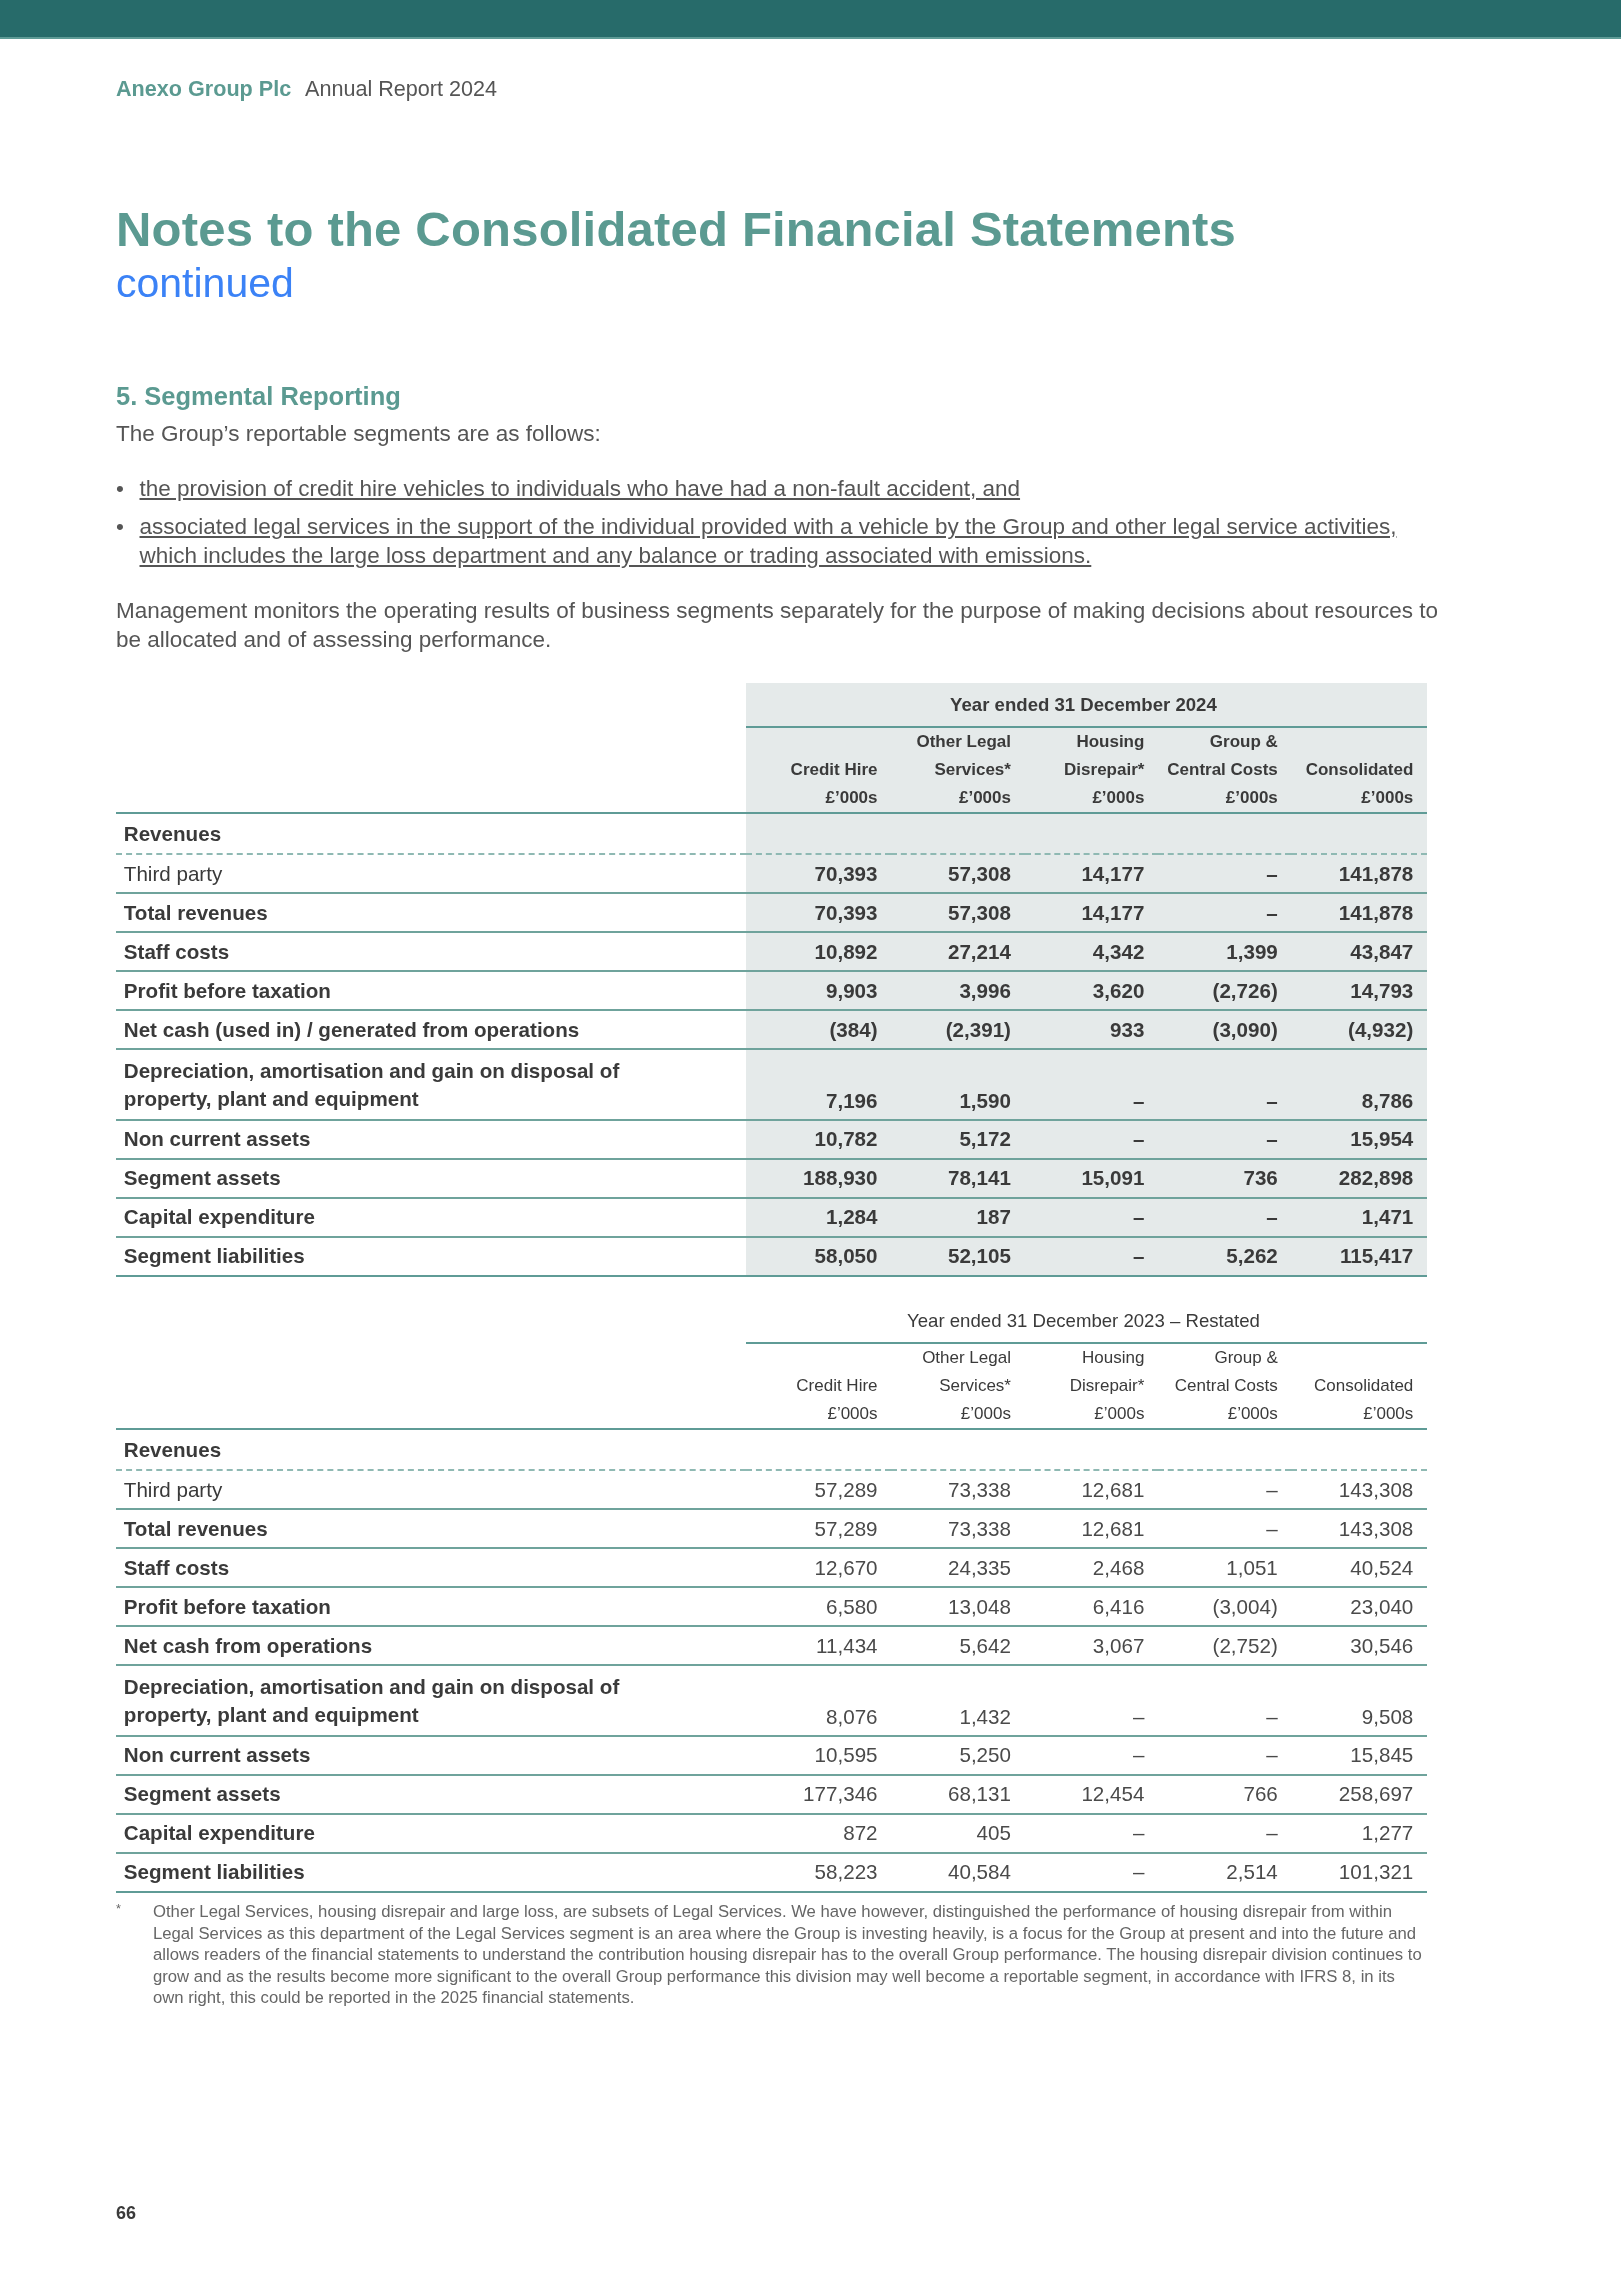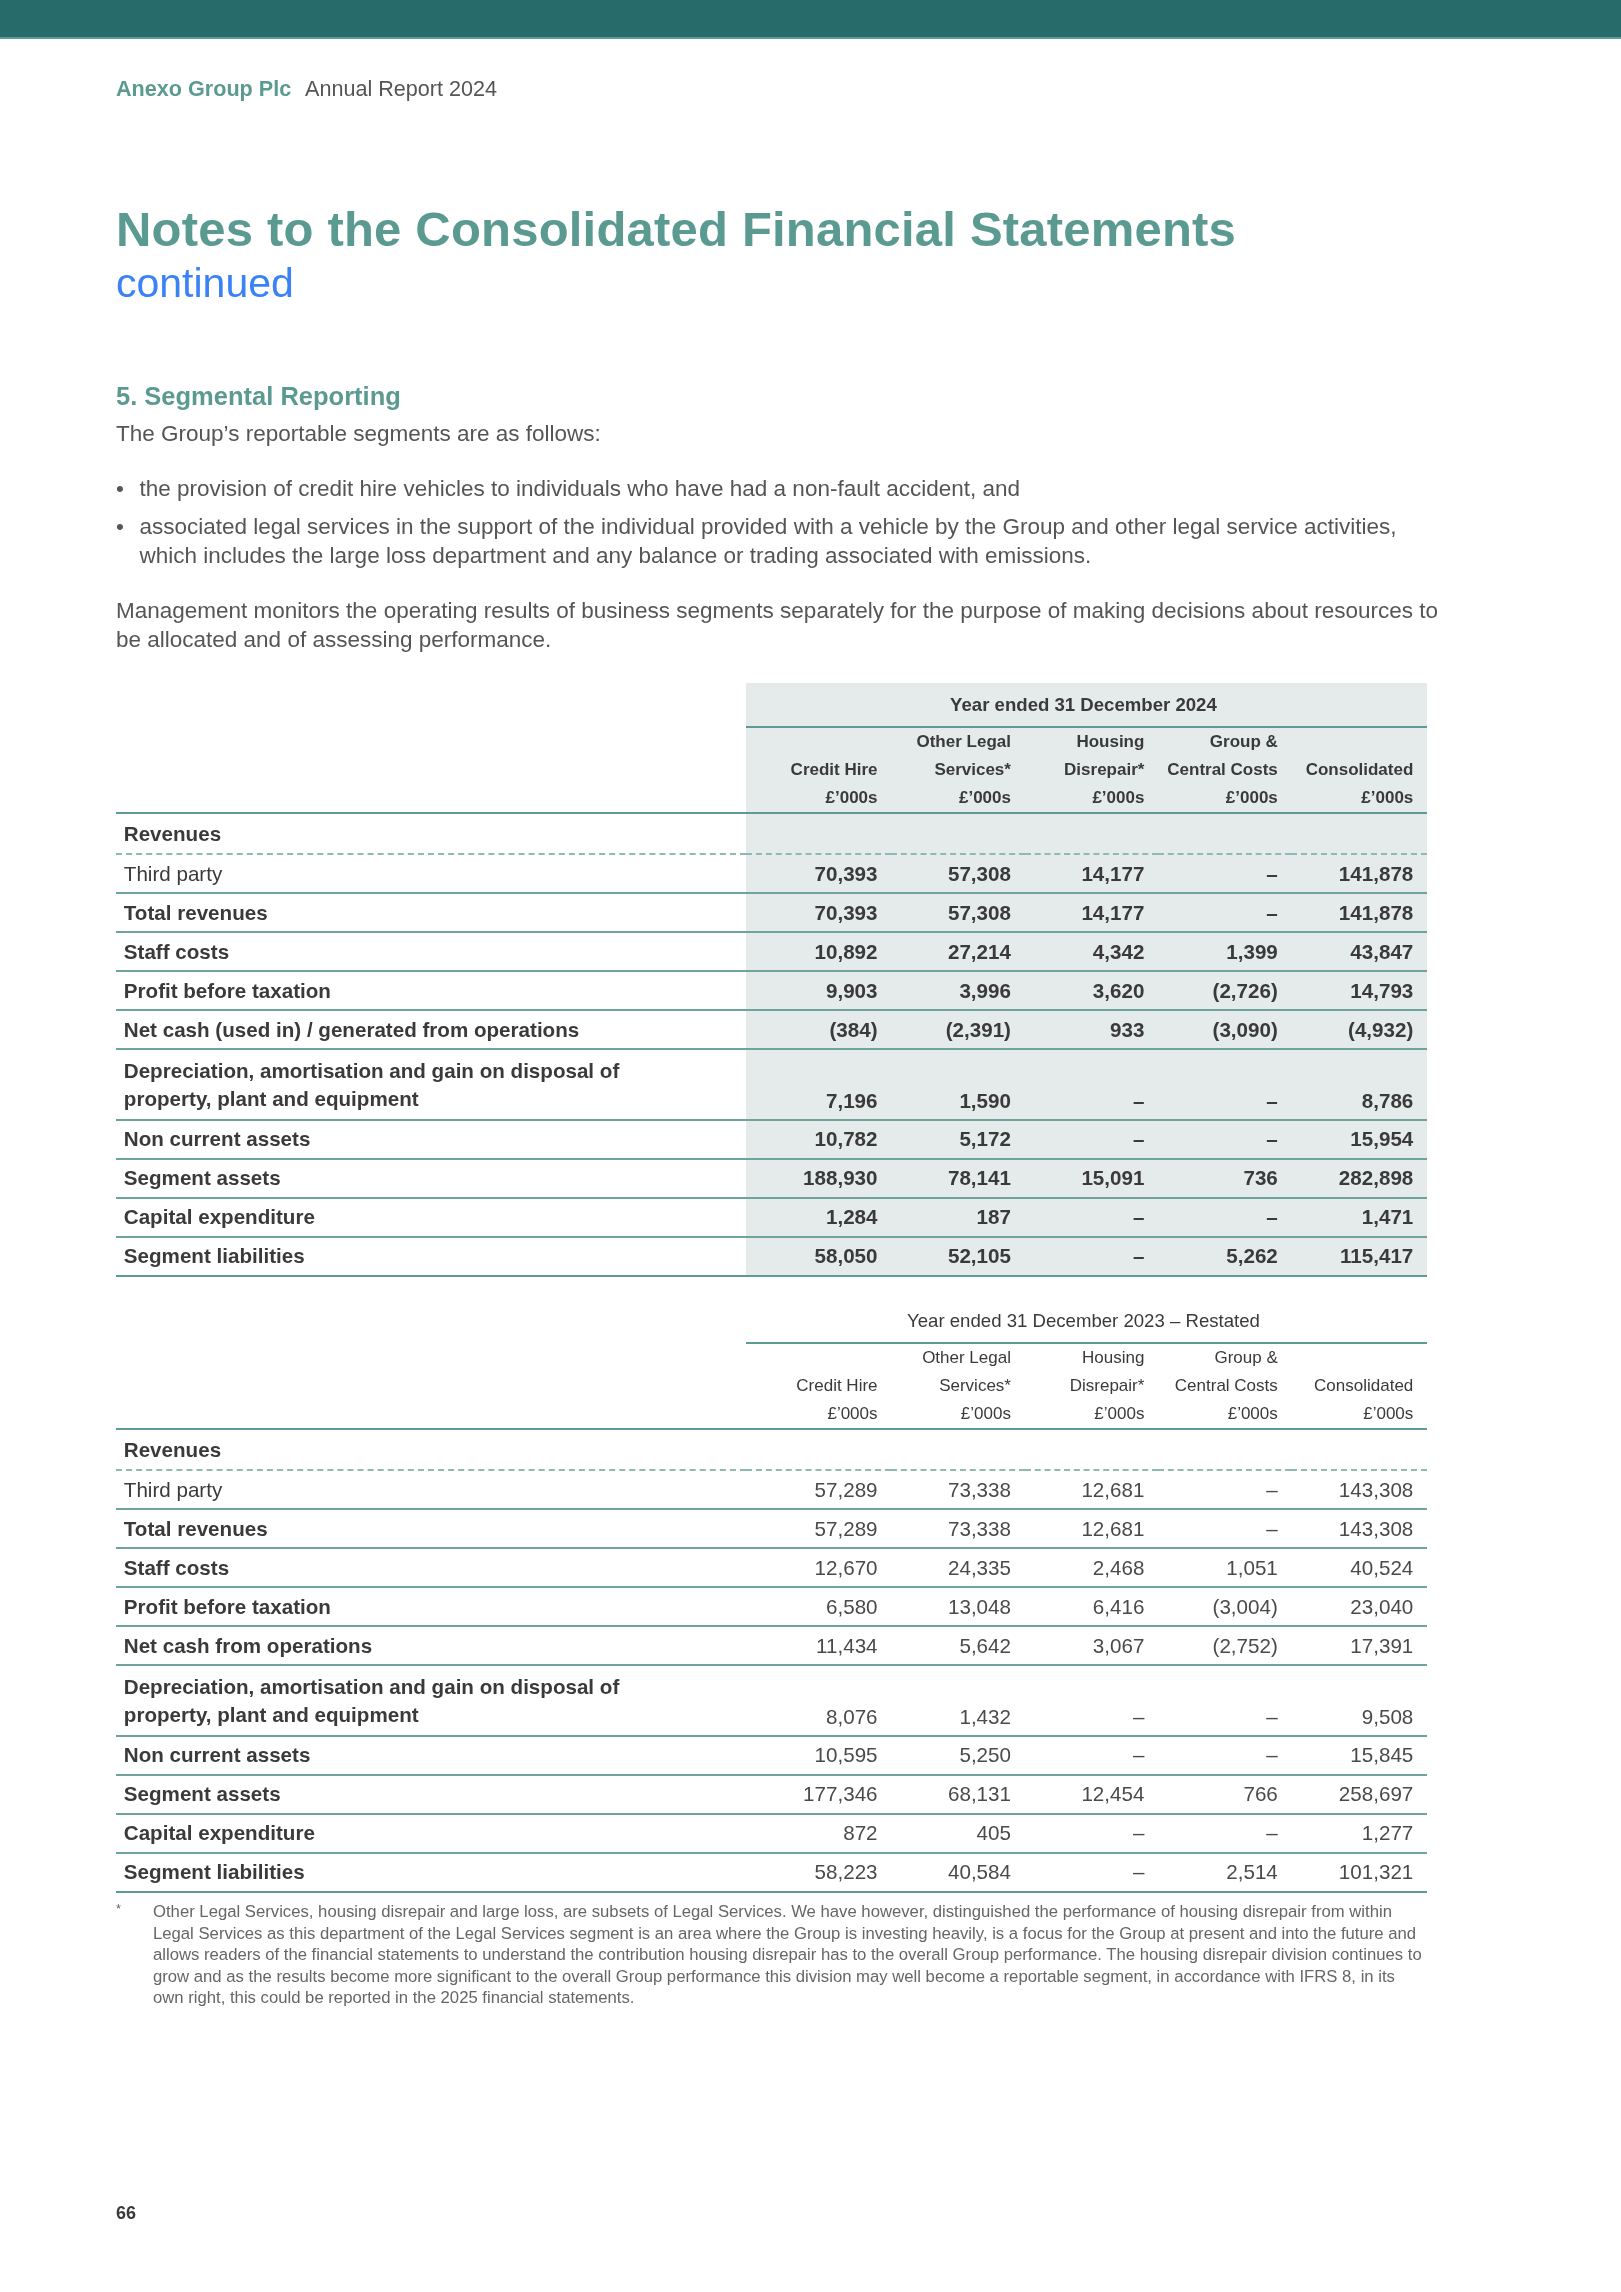--- a/index.html
+++ b/index.html
@@ -5,21 +5,21 @@
   html, body { margin:0; padding:0; background:#ffffff; }
   body { width:1621px; height:2293px; position:relative; font-family:"Liberation Sans", sans-serif; color:#3a3a3a; overflow:hidden; }
   .topbar { position:absolute; left:0; top:0; width:1621px; height:37px; background:#276b6a; border-bottom:2px solid #5f9b96; }
   .running-head { position:absolute; left:116px; top:76px; font-size:21.6px; }
   .running-head .brand { color:#5b9a91; font-weight:bold; }
   .running-head .report { color:#555; margin-left:7.8px; }
   .title { position:absolute; left:116px; top:201px; font-size:49px; font-weight:bold; color:#5b9a91; letter-spacing:0.2px;text-align:center; }
   .subtitle { position:absolute; left:116px; top:260px; font-size:41px; color:#3b82f6; }
   .section-heading { position:absolute; left:116px; top:382px; font-size:25.5px; font-weight:bold; color:#5b9a91; }
   .intro { position:absolute; left:116px; top:421px; font-size:22.5px; color:#555; }
-  .bullets { position:absolute; left:116px; top:474px; width:1333px; margin:0; padding:0; list-style:none; font-size:22.5px; color:#555; line-height:29px; }
+  .bullets { position:absolute; left:116px; top:474px; width:1333px; margin:0; padding:0; list-style:none; font-size:22.5px; color:#555; line-height:29px;text-decoration:underline; }
   .bullets li { position:relative; padding-left:23.5px; margin-bottom:8.8px; }
   .bullets li::before { content:"•"; position:absolute; left:0; top:0; }
   .para { position:absolute; left:116px; top:596px; width:1333px; font-size:22.5px; color:#555; line-height:29px; margin:0; }
 
   table.seg { position:absolute; left:116px; border-collapse:collapse; width:1311px; font-size:20.6px; }
   table.seg td, table.seg th { padding:0 13.7px 0 7.8px; }
   table.seg .label { width:609px; text-align:left; padding-left:7.8px; }
   table.seg .num { width:112px; text-align:right; }
   table.seg .num.c1 { width:124px; }
   table.seg .num.c5 { width:114px; }
@@ -260,21 +260,21 @@
         <td class="num">6,416</td>
         <td class="num">(3,004)</td>
         <td class="num c5">23,040</td>
       </tr>
       <tr class="row">
         <td class="label">Net cash from operations</td>
         <td class="num c1">11,434</td>
         <td class="num">5,642</td>
         <td class="num">3,067</td>
         <td class="num">(2,752)</td>
-        <td class="num c5">17,391</td>
+        <td class="num c5">30,546</td>
       </tr>
       <tr class="row tall">
         <td class="label">
           <span class="label-line">Depreciation, amortisation and gain on disposal of</span>
           <span class="label-line">property, plant and equipment</span>
         </td>
         <td class="num c1">8,076</td>
         <td class="num">1,432</td>
         <td class="num">–</td>
         <td class="num">–</td>

